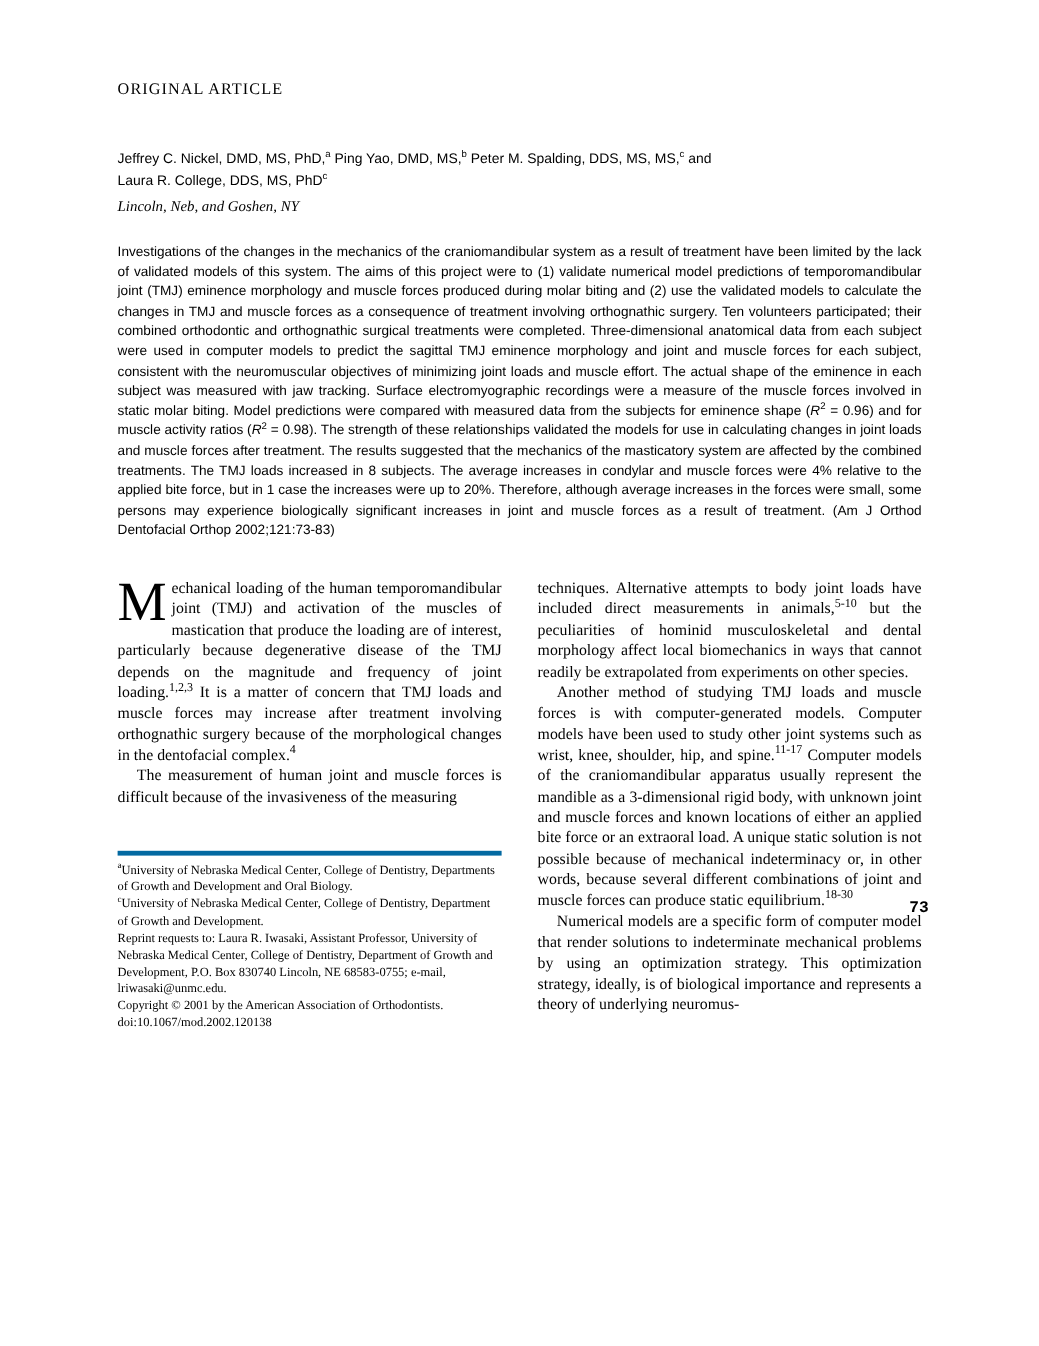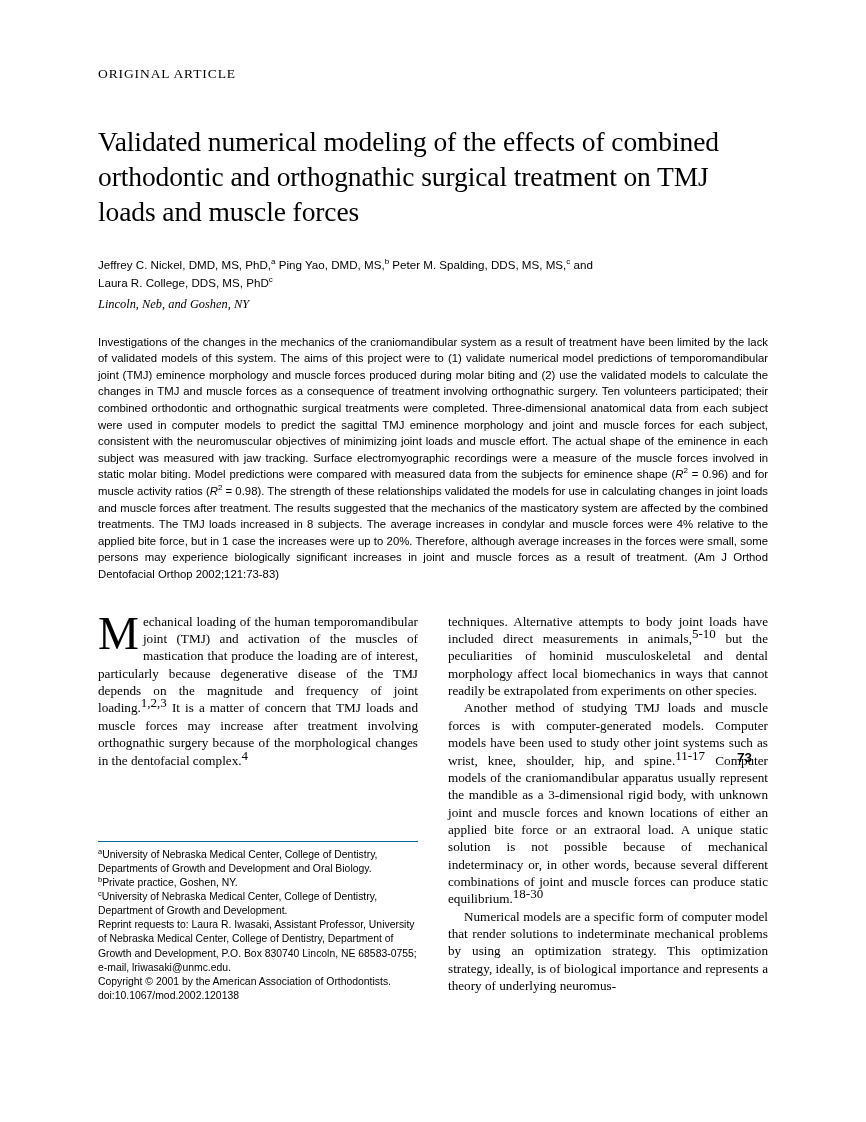--- a/index.html
+++ b/index.html
@@ -94,83 +94,82 @@
   }
   .dropcap {
     float: left;
     font-family: "Liberation Serif", serif;
     font-size: 46px;
     line-height: 35px;
     padding: 3px 3px 0 0;
     margin-right: 1px;
   }
   sup {
-    font-size: 13px;
+    font-size: 10px;
     vertical-align: super;
     line-height: 0;
   }
   .footnotes {
     margin-top: 18px;
-    border-top: 1px solid #0369a1;
+    border-top: 4px solid #0369a1;
     padding-top: 6px;
-    font-family: Liberation Sans, sans-serif;
+    font-family: Liberation Serif, serif;
     font-size: 10.4px;
     line-height: 1.36;
   }
   .footnotes div {
     margin: 0;
   }
   .footnotes sup {
     font-size: 7.5px;
   }
   .fn-bold {
     font-weight: bold;
   }
   .page-number {
     position: absolute;
-    right: 114px;
+    right: 92px;
     bottom: 44px;
-    font-family: Liberation Sans, sans-serif;
+    font-family: Liberation Mono, monospace;
     font-size: 13.5px;
     font-weight: bold;
   }
   .col-left-inner {
     min-height: 210px;
   }
 </style>
 </head>
 <body>
 
 <div class="page">
 
   <div class="kicker">ORIGINAL ARTICLE</div>
 
-  <h1 class="title">Validated numerical modeling of the effects of combined orthodontic and orthognathic surgical treatment on TMJ loads and muscle forces</h1>
 
   <div class="authors">
     <span>Jeffrey C. Nickel, DMD, MS, PhD,</span><sup>a</sup><span> Ping Yao, DMD, MS,</span><sup>b</sup><span> Peter M. Spalding, DDS, MS, MS,</span><sup>c</sup><span> and</span><br>
     <span>Laura R. College, DDS, MS, PhD</span><sup>c</sup>
   </div>
 
   <div class="affil-line">Lincoln, Neb, and Goshen, NY</div>
 
   <div class="abstract">
     <span>Investigations of the changes in the mechanics of the craniomandibular system as a result of treatment have been limited by the lack of validated models of this system. The aims of this project were to (1) validate numerical model predictions of temporomandibular joint (TMJ) eminence morphology and muscle forces produced during molar biting and (2) use the validated models to calculate the changes in TMJ and muscle forces as a consequence of treatment involving orthognathic surgery. Ten volunteers participated; their combined orthodontic and orthognathic surgical treatments were completed. Three-dimensional anatomical data from each subject were used in computer models to predict the sagittal TMJ eminence morphology and joint and muscle forces for each subject, consistent with the neuromuscular objectives of minimizing joint loads and muscle effort. The actual shape of the eminence in each subject was measured with jaw tracking. Surface electromyographic recordings were a measure of the muscle forces involved in static molar biting. Model predictions were compared with measured data from the subjects for eminence shape (</span><i>R</i><sup>2</sup><span> = 0.96) and for muscle activity ratios (</span><i>R</i><sup>2</sup><span> = 0.98). The strength of these relationships validated the models for use in calculating changes in joint loads and muscle forces after treatment. The results suggested that the mechanics of the masticatory system are affected by the combined treatments. The TMJ loads increased in 8 subjects. The average increases in condylar and muscle forces were 4% relative to the applied bite force, but in 1 case the increases were up to 20%. Therefore, although average increases in the forces were small, some persons may experience biologically significant increases in joint and muscle forces as a result of treatment. (Am J Orthod Dentofacial Orthop 2002;121:73-83)</span>
   </div>
 
   <div class="columns">
 
     <div class="col">
       <div class="body-text col-left-inner">
         <p class="first"><span class="dropcap">M</span><span>echanical loading of the human temporomandibular joint (TMJ) and activation of the muscles of mastication that produce the loading are of interest, particularly because degenerative disease of the TMJ depends on the magnitude and frequency of joint loading.</span><sup>1,2,3</sup><span> It is a matter of concern that TMJ loads and muscle forces may increase after treatment involving orthognathic surgery because of the morphological changes in the dentofacial complex.</span><sup>4</sup></p>
+        <p>The measurement of human joint and muscle forces is difficult because of the invasiveness of the measuring</p>
       </div>
 
       <div class="footnotes">
         <div><sup>a</sup><span>University of Nebraska Medical Center, College of Dentistry, Departments of Growth and Development and Oral Biology.</span></div>
-        <div><sup>b</sup><span>Private practice, Goshen, NY.</span></div>
         <div><sup>c</sup><span>University of Nebraska Medical Center, College of Dentistry, Department of Growth and Development.</span></div>
         <div>Reprint requests to: Laura R. Iwasaki, Assistant Professor, University of Nebraska Medical Center, College of Dentistry, Department of Growth and Development, P.O. Box 830740 Lincoln, NE 68583-0755; e-mail, lriwasaki@unmc.edu.</div>
         <div>Copyright © 2001 by the American Association of Orthodontists.</div>
         <div>doi:10.1067/mod.2002.120138</div>
       </div>
     </div>
 
     <div class="col">
       <div class="body-text">
         <p class="first"><span>techniques. Alternative attempts to body joint loads have included direct measurements in animals,</span><sup>5-10</sup><span> but the peculiarities of hominid musculoskeletal and dental morphology affect local biomechanics in ways that cannot readily be extrapolated from experiments on other species.</span></p>

